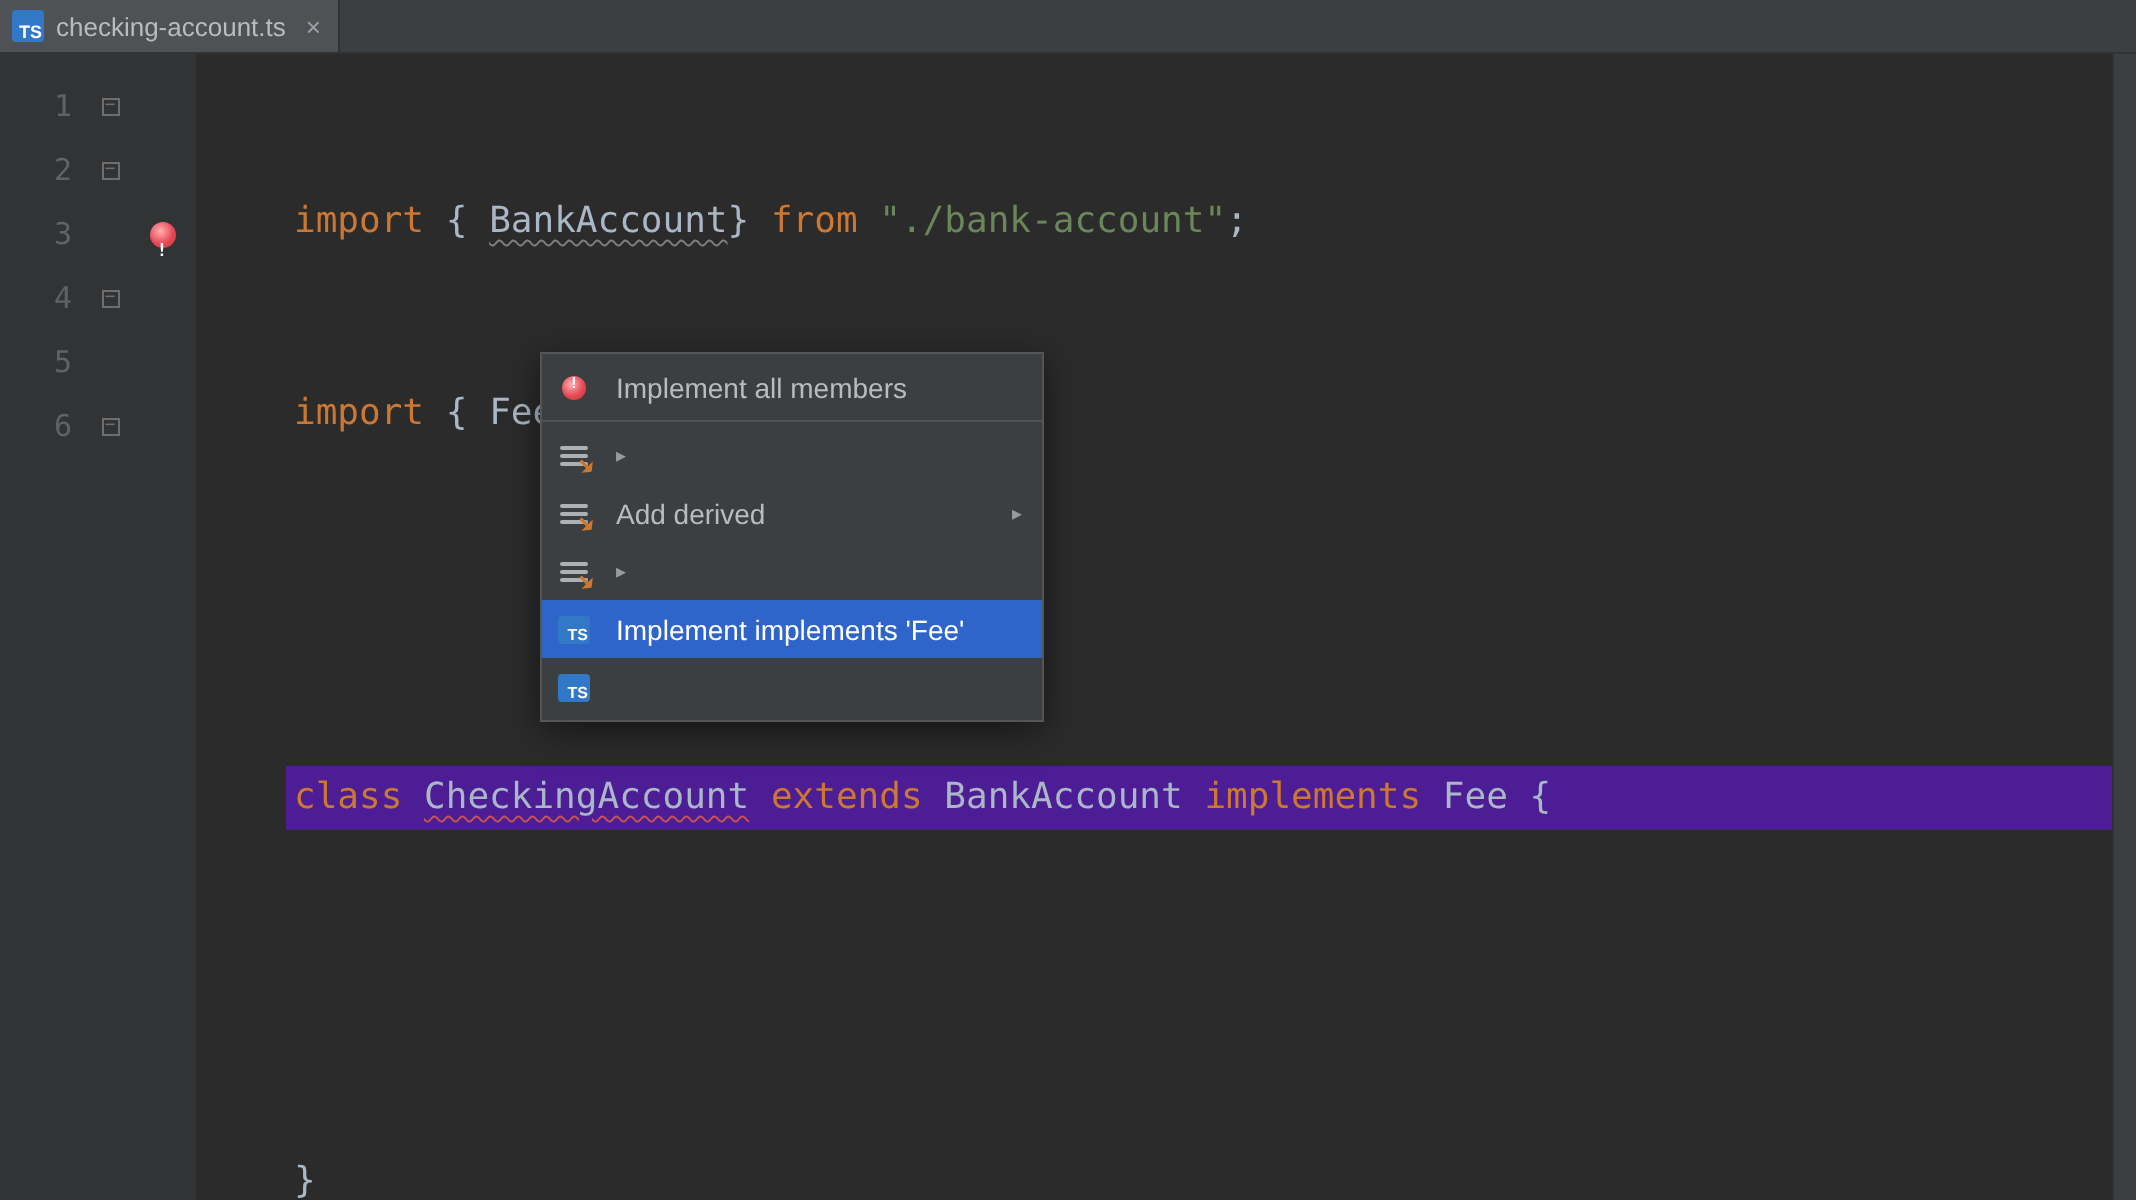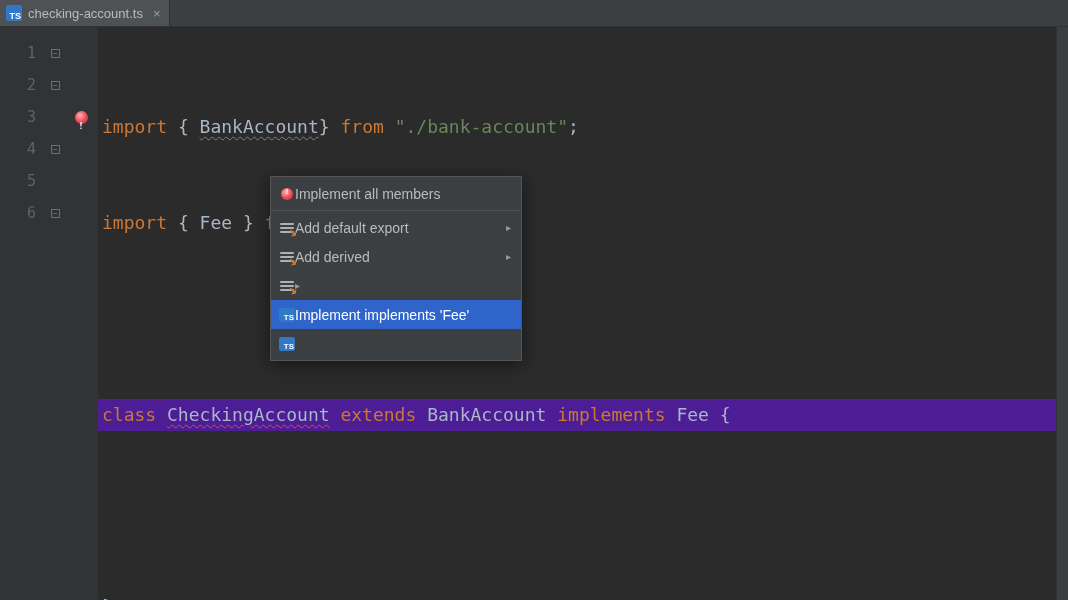--- a/index.html
+++ b/index.html
@@ -90,23 +90,24 @@
   .icon-col div { height:32px; display:flex;align-items:center;justify-content:center; }
   .bulb {
     width:13px;height:13px;border-radius:50%;
     background: radial-gradient(circle at 40% 35%, #ffb0b0 0%, #e74856 55%, #c0392b 100%);
     position:relative;
   }
   .bulb::after{content:"!";position:absolute;left:0;right:0;text-align:center;color:#fff;font-size:9px;font-weight:bold;top:-1px;}
 
   .code {
     flex: 1;
-    padding-top: 20px;
+    padding-top: 4px;
     position: relative;
     white-space: pre;
+    margin-left: 45px;
   }
   .code-line { height: 32px; padding-left: 4px; }
   .code-line.current {
     background: #4c1d95;
   }
   .kw   { color: #cc7832; }
   .punc { color: #a9b7c6; }
   .ident{ color: #a9b7c6; }
   .type { color: #a9b7c6; }
   .str  { color: #6a8759; }
@@ -135,21 +136,21 @@
     font-size: 14px;
     color: #bbbbbb;
     padding: 2px 0;
     z-index: 50;
   }
   .menu-item {
     display: flex;
     align-items: center;
     height: 29px;
     padding: 0 10px 0 8px;
-    gap: 0;
+    gap: 13px;
     position: relative;
   }
   .menu-item .mi-icon {
     width: 16px; height: 16px;
     display:flex;align-items:center;justify-content:center;
     flex: 0 0 16px;
   }
   .menu-item .mi-label { flex: 1; white-space: nowrap; }
   .menu-item .mi-arrow { color:#9a9a9a; font-size:10px; }
   .menu-item.selected {
@@ -256,21 +257,20 @@
       </span>
     <span class="mi-label">Implement all members</span>
   </div>
   <div class="menu-sep"></div>
   <div class="menu-item">
     <span class="mi-icon">
         <span class="mi-lines">
           <span class="pen"></span>
         </span>
       </span>
-    <span class="mi-label">Add default export</span>
     <span class="mi-arrow">▸</span>
   </div>
   <div class="menu-item">
     <span class="mi-icon">
         <span class="mi-lines">
           <span class="pen"></span>
         </span>
       </span>
     <span class="mi-label">Add derived</span>
     <span class="mi-arrow">▸</span>

